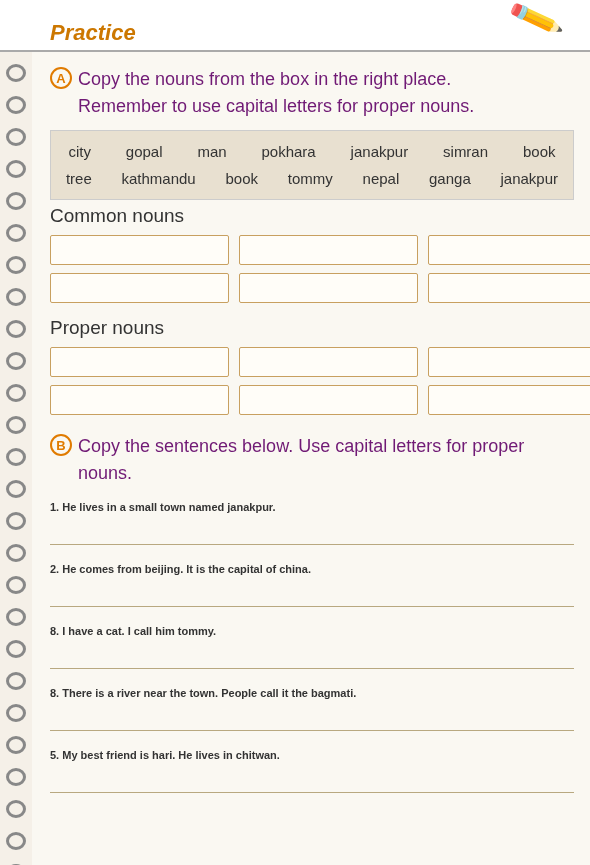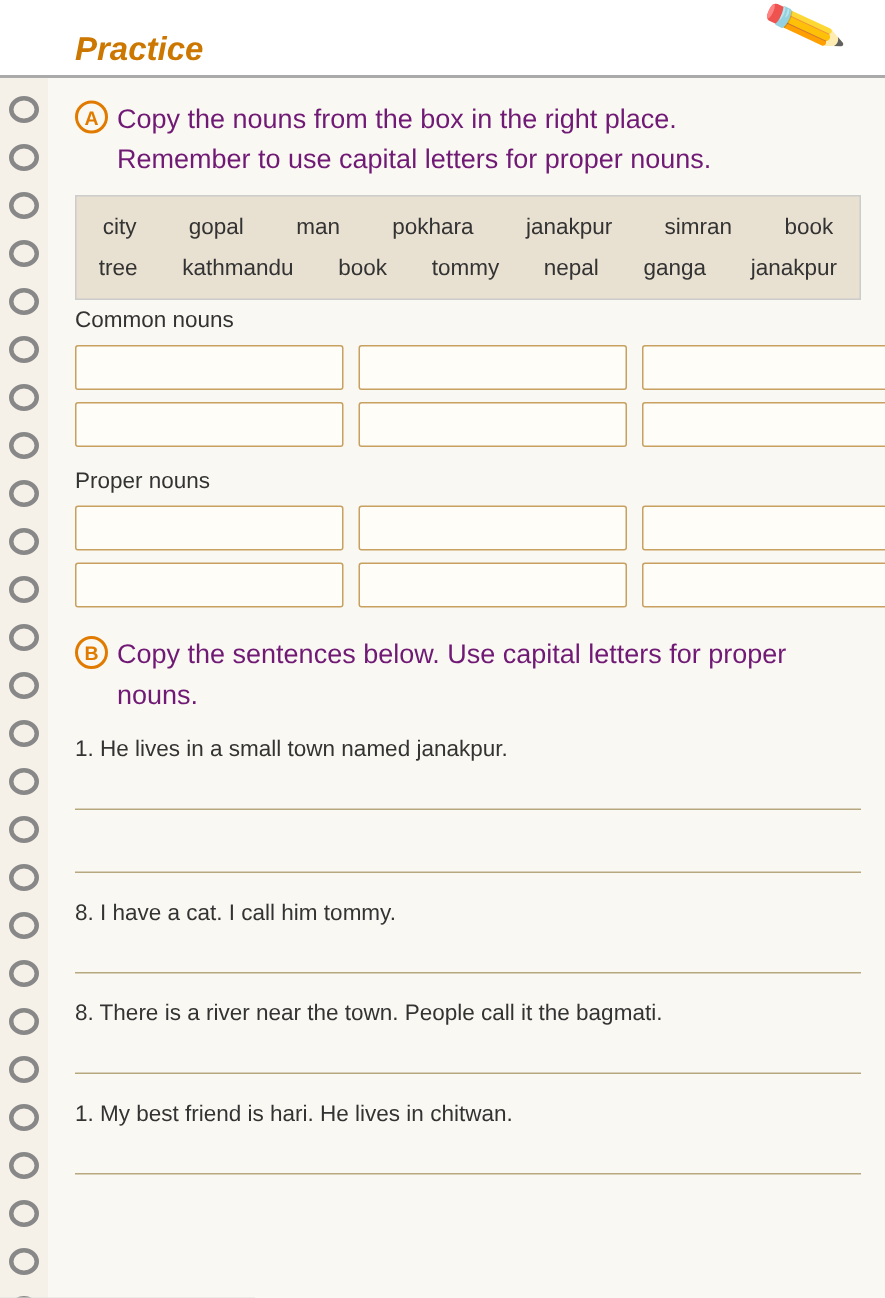--- a/index.html
+++ b/index.html
@@ -132,21 +132,21 @@
       color: #333;
       padding: 2px 4px;
     }
 
     
     .noun-section {
       margin-bottom: 14px;
     }
 
     .noun-label {
-      font-size: 15px;
+      font-size: 19px;
       color: #333;
       margin-bottom: 8px;
     }
 
     .input-grid {
       display: flex;
       flex-direction: column;
       gap: 8px;
     }
 
@@ -170,23 +170,24 @@
 
     .sentences-list {
       margin-top: 14px;
     }
 
     .sentence-item {
       margin-bottom: 18px;
     }
 
     .sentence-text {
-      font-size: 15px;
+      font-size: 11px;
       color: #333;
       margin-bottom: 8px;
+      font-weight: bold;
     }
 
     .write-line {
       border-bottom: 1.5px solid #b8a880;
       margin: 0 0 4px 0;
       height: 24px;
     }
 
     .content-area {
       position: relative;
@@ -316,35 +317,36 @@
       </div>
 
       <div class="sentences-list">
 
         <div class="sentence-item">
           <div class="sentence-text">1. He lives in a small town named janakpur.</div>
           <div class="write-line"></div>
         </div>
 
         <div class="sentence-item">
+          <div class="sentence-text">2. He comes from beijing. It is the capital of china.</div>
           <div class="write-line"></div>
         </div>
 
         <div class="sentence-item">
           <div class="sentence-text">8. I have a cat. I call him tommy.</div>
           <div class="write-line"></div>
         </div>
 
         <div class="sentence-item">
           <div class="sentence-text">8. There is a river near the town. People call it the bagmati.</div>
           <div class="write-line"></div>
         </div>
 
         <div class="sentence-item">
-          <div class="sentence-text">1. My best friend is hari. He lives in chitwan.</div>
+          <div class="sentence-text">5. My best friend is hari. He lives in chitwan.</div>
           <div class="write-line"></div>
         </div>
 
       </div>
     </div>
 
   </div>
 </div>
 
 </body></html>

